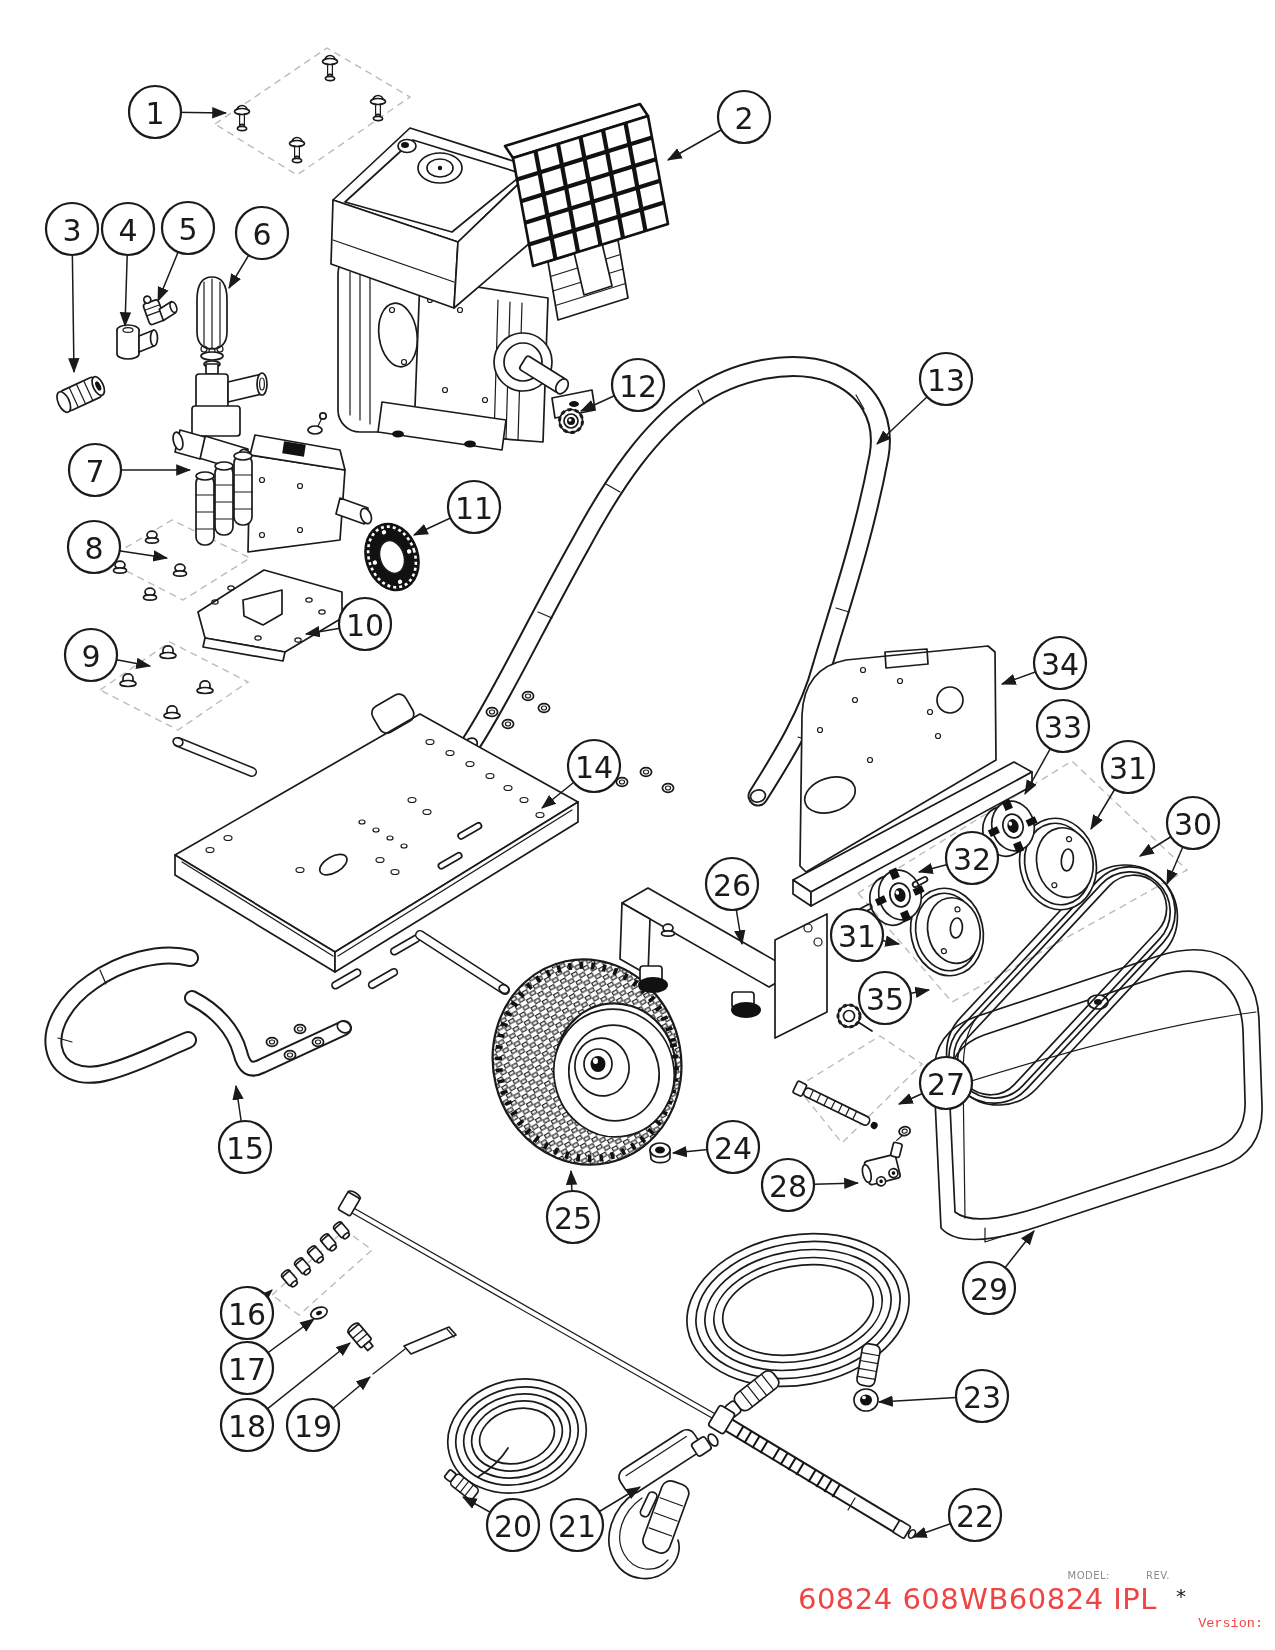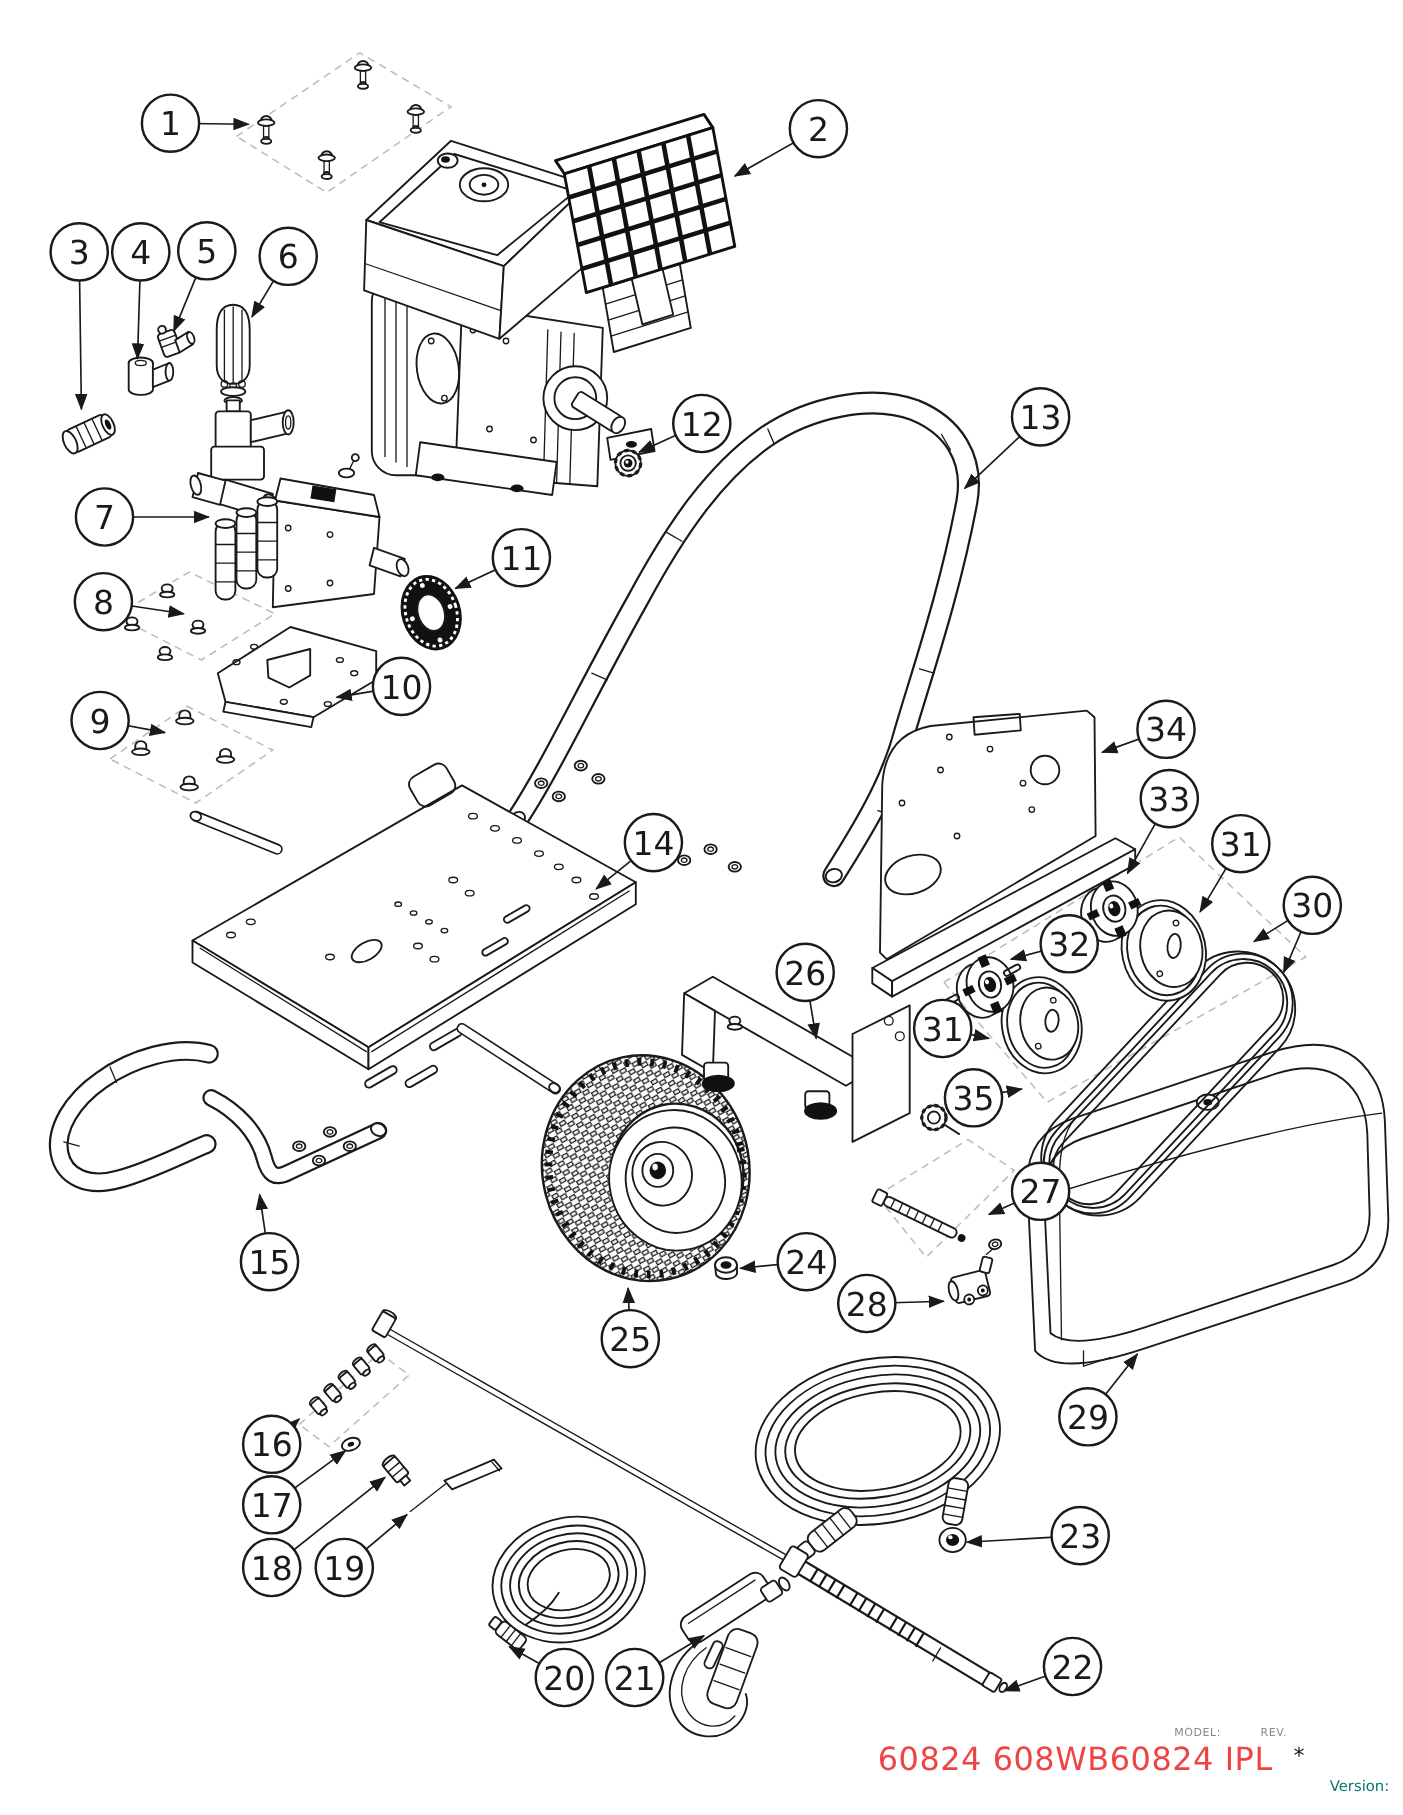--- a/index.html
+++ b/index.html
@@ -17,21 +17,21 @@
   .tube-w{fill:none;stroke:#fff;stroke-linecap:round;}
   .callout-c{fill:#fff;stroke:#1a1a1a;stroke-width:2.2;}
   .callout-num{font-family:"DejaVu Sans",sans-serif;font-size:30px;fill:#1a1a1a;
                text-anchor:middle;dominant-baseline:central;}
   .leader{stroke:#1a1a1a;stroke-width:1.5;fill:none;}
   
   .ft{position:absolute;color:#111;white-space:nowrap;}
   .ft-small{color:#8a8a8a;font-size:10px;letter-spacing:.5px;}
   .ft-model{font-size:29px;letter-spacing:.5px;color:#ef4444;}
   .ft-rev{font-size:20px;color:#161616;}
-  .ft-version{font-size:13.5px;color:#0f766e;}
+  .ft-version{font-size:13.5px;color:#ef4444;font-family:Liberation Mono, monospace;}
 </style>
 </head>
 <body>
 
 <div class="page">
 
 <svg width="1275" height="1650" viewBox="0 0 1275 1650">
   <defs>
     <marker id="ah" viewBox="0 0 10 10" refX="9.2" refY="5" markerWidth="10" markerHeight="10" orient="auto-start-reverse">
       <path d="M0,1.2 L10,5 L0,8.8 Z" fill="#1a1a1a"></path>

